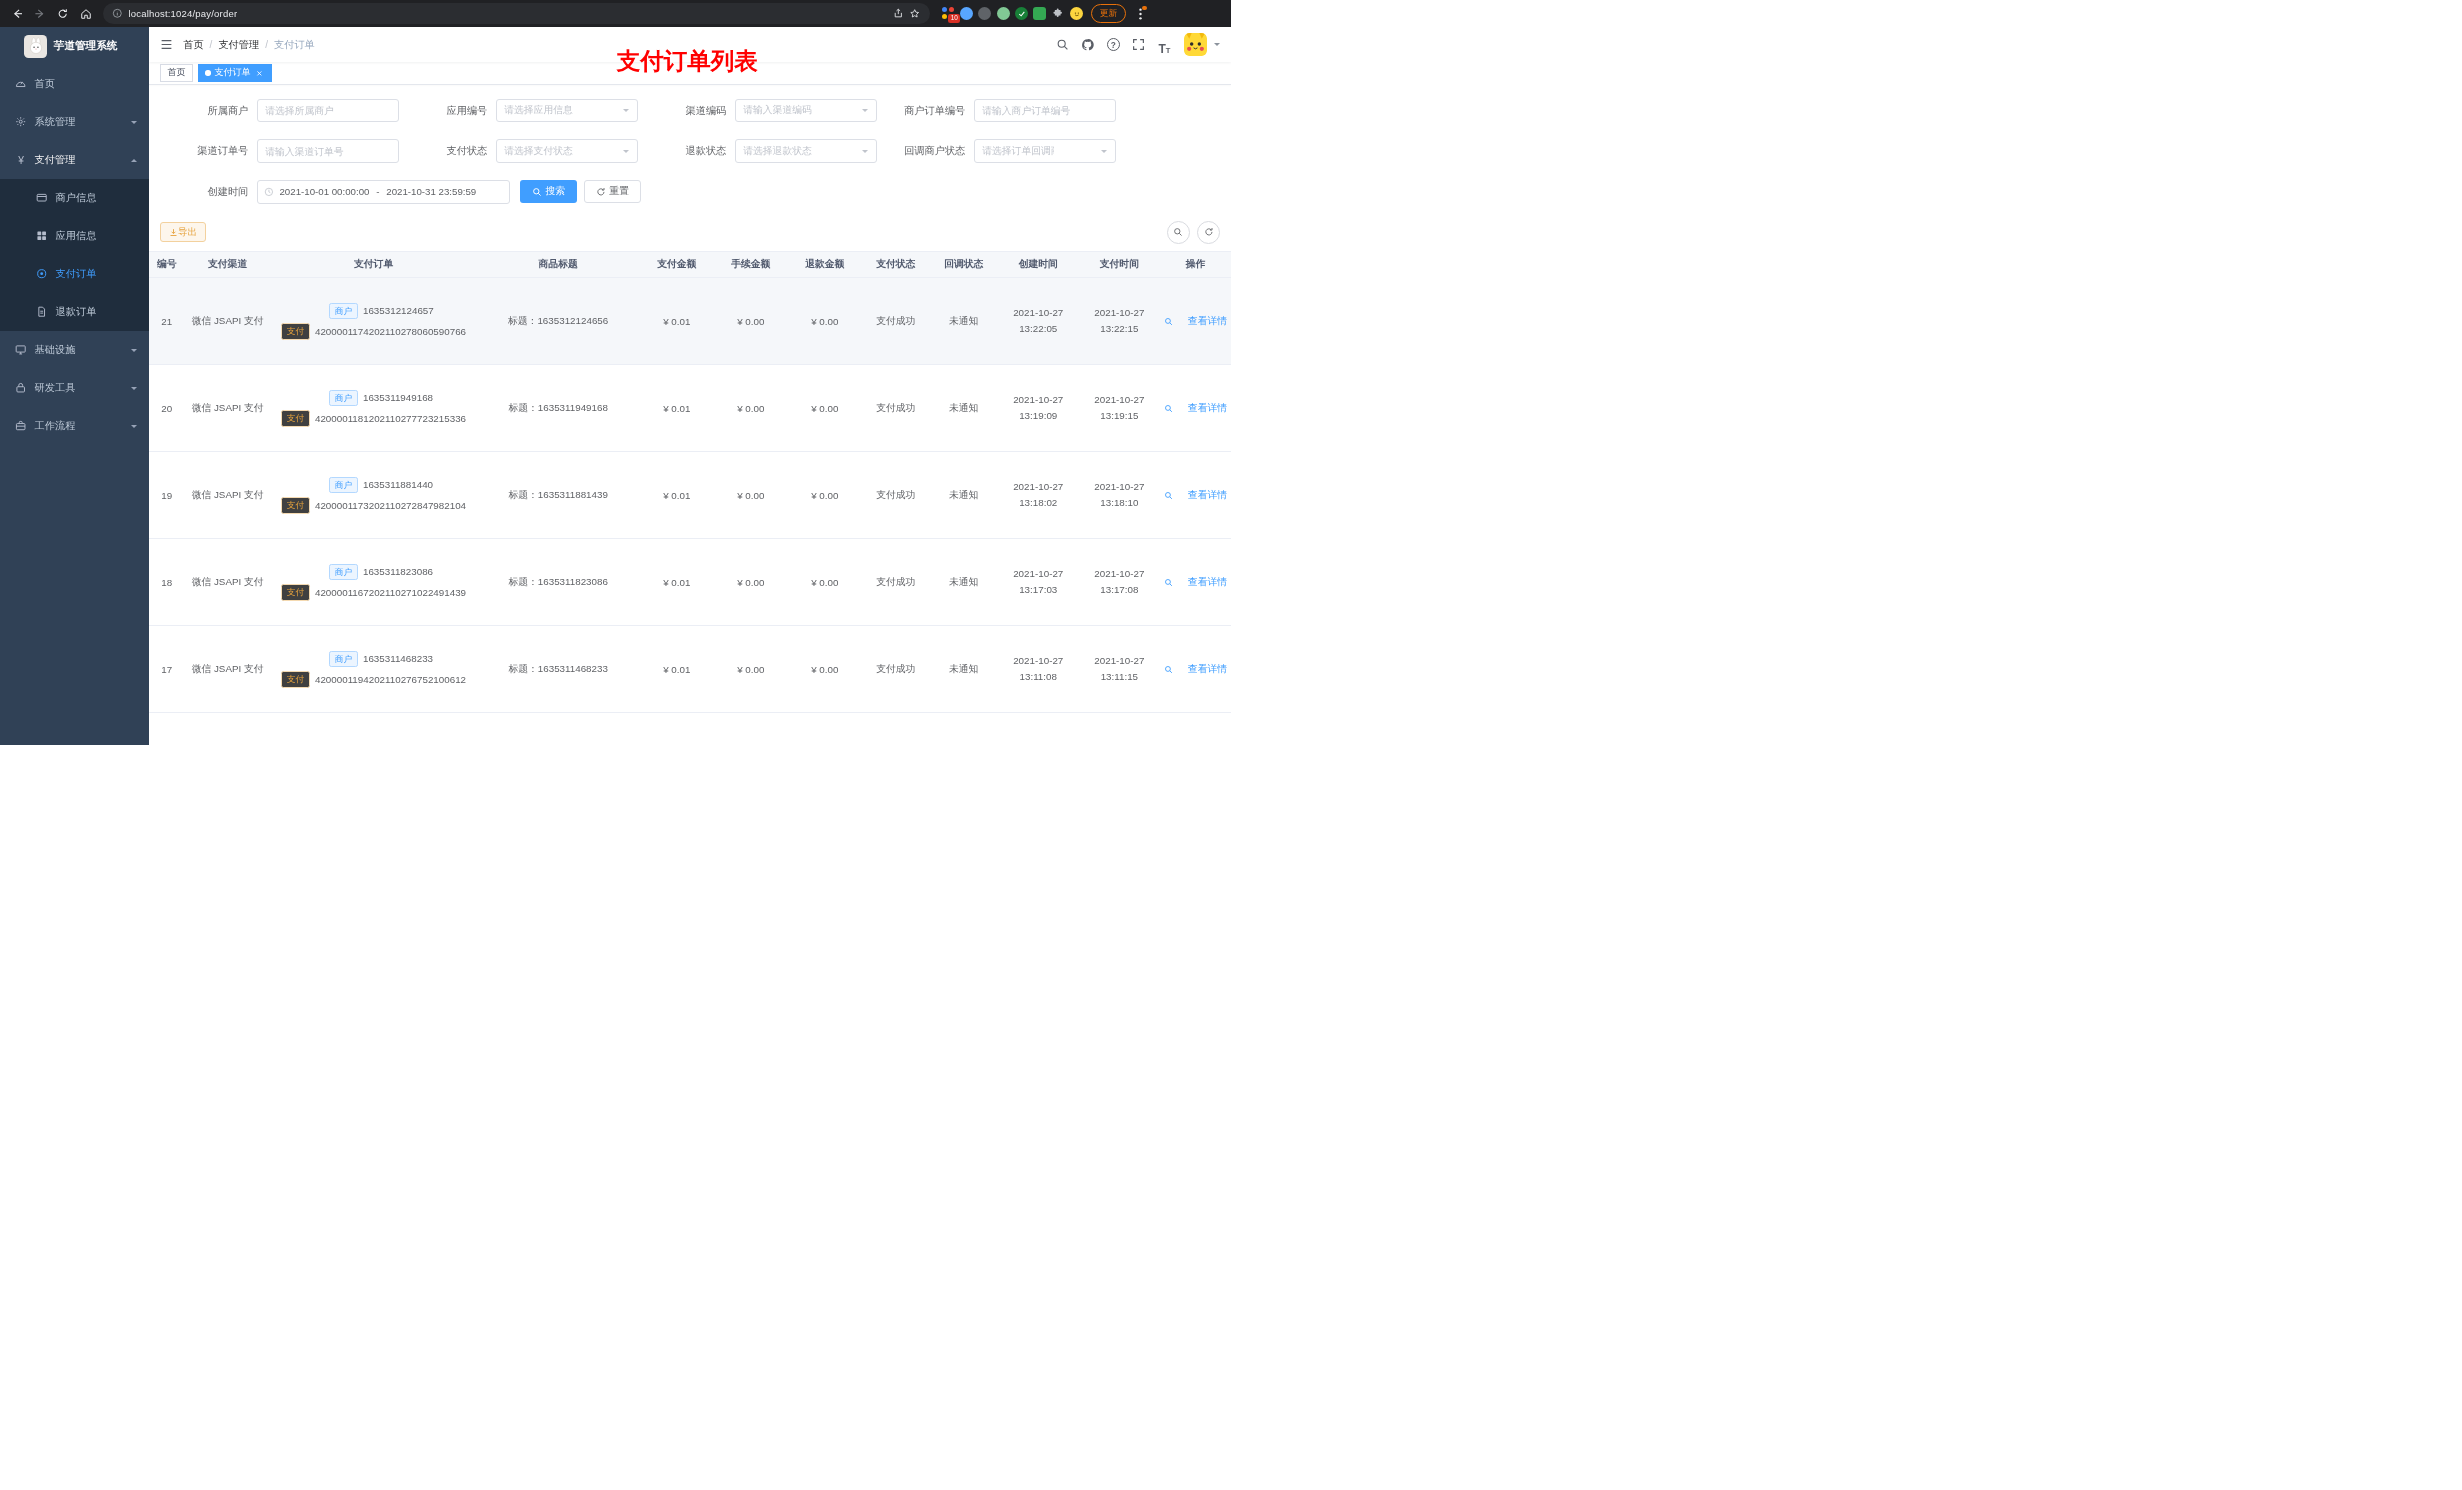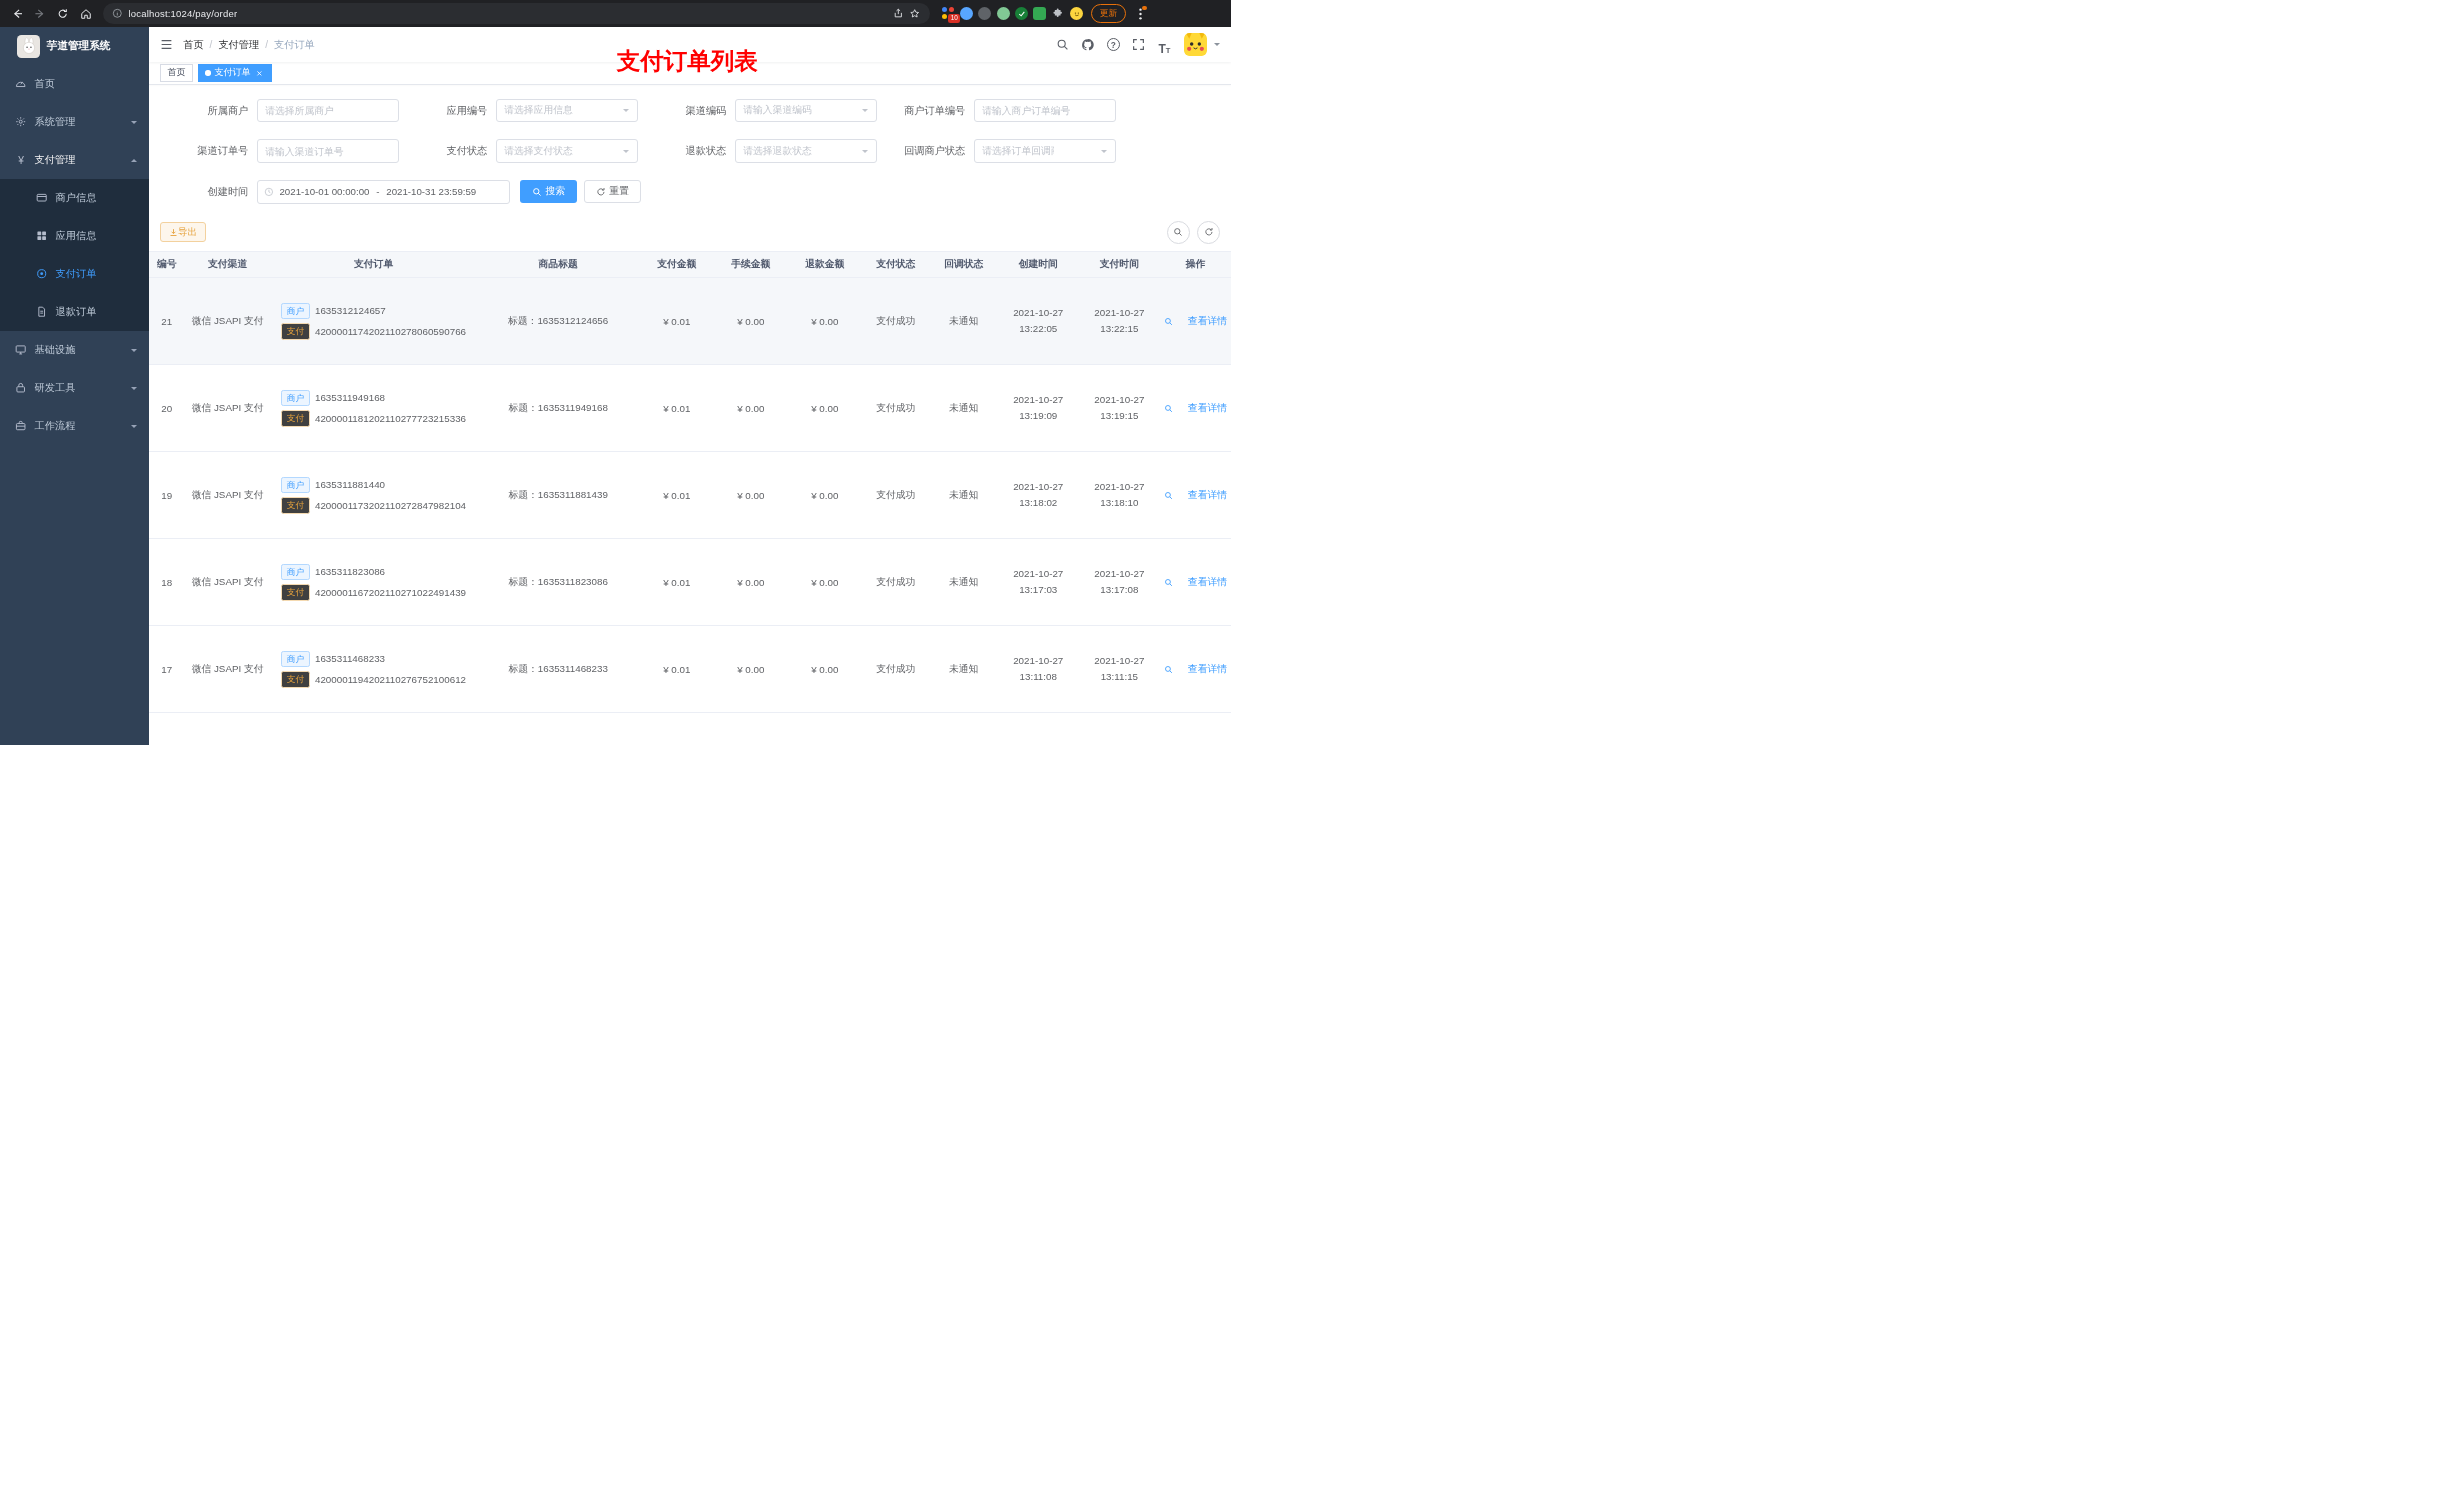--- a/index.html
+++ b/index.html
@@ -19,21 +19,21 @@
   .dotgrid { background:transparent; display:grid; grid-template-columns:5.3px 5.3px; grid-template-rows:5.3px 5.3px; gap:1.5px; border-radius:0; }
   .dotgrid i { border-radius:50%; display:block; }
   .smiley { background:#fcd53f; display:flex; align-items:center; justify-content:center; }
   .update-chip { border:1.1px solid #e8710a; color:#e8710a; font-size:8.7px; border-radius:9.8px; padding:2.3px 7.6px; margin:0 3px; white-space:nowrap; cursor:pointer; }
   .kebab { position:relative; width:13.6px; height:16.7px; display:flex; align-items:center; justify-content:center; color:#e8eaed; cursor:pointer; }
   .kebab .odot { position:absolute; top:0.8px; right:0.8px; width:4.5px; height:4.5px; border-radius:50%; background:#e8710a; }
 
   
   .app { flex:1; display:flex; min-height:0; }
   .sidebar { width:149px; flex:0 0 149px; background:#304156; color:#bfcbd9; overflow:hidden; }
-  .logo-row { height:38px; display:flex; align-items:center; gap:6.8px; padding-left:17px; cursor:pointer; }
+  .logo-row { height:38px; display:flex; align-items:center; gap:6.8px; padding-left:24px; cursor:pointer; }
   .logo-img { width:23px; height:23px; border-radius:4.5px; background:#e9e6e2; display:flex; align-items:center; justify-content:center; overflow:hidden; }
   .logo-title { color:#fff; font-size:10.6px; font-weight:bold; white-space:nowrap; }
   .menu-item { height:38px; display:flex; align-items:center; gap:7.6px; padding:0 12px 0 15px; font-size:10.2px; cursor:pointer; white-space:nowrap; }
   .menu-item .mi { width:12px; display:flex; justify-content:center; color:#b4bccc; flex:0 0 12px; }
   .menu-item .mlabel { flex:1; }
   .menu-item.open { color:#f4f4f5; }
   .arrow { width:0; height:0; border-left:3.4px solid transparent; border-right:3.4px solid transparent; border-top:3.8px solid #97a3b7; }
   .arrow.up { transform:rotate(180deg); }
   .submenu { background:#1f2d3d; }
   .submenu .menu-item { padding-left:36px; height:38px; font-size:10.2px; }
@@ -91,21 +91,21 @@
 
   
   .table-wrap { width:100%; }
   table { width:100%; border-collapse:collapse; table-layout:fixed; font-size:9.8px; color:#606266; }
   thead th { background:#f5f7fa; color:#515a6e; font-weight:bold; font-size:9.8px; height:26px; text-align:center; border-bottom:0.8px solid #ebeef5; border-top:0.8px solid #ebeef5; padding:0 3px; white-space:nowrap; overflow:hidden; }
   tbody td { height:87px; border-bottom:0.8px solid #ebeef5; text-align:center; vertical-align:middle; padding:0 3px; overflow:hidden; }
   tr.hovered td { background:#f5f7fa; }
   .c-order { text-align:left; }
   .order-line { display:flex; align-items:center; gap:5.3px; margin:3.8px 0 3.8px 7.6px; white-space:nowrap; }
   .chip { font-size:8.7px; line-height:1; padding:3px 4.5px; border-radius:2.3px; border:0.8px solid; flex:0 0 auto; }
-  .chip-m { color:#409eff; background:#ecf5ff; border-color:#b3d8ff; }
+  .chip-m { color:#409eff; background:#ecf5ff; border-color:#b3d8ff;margin-left:48px; }
   .chip-p { color:#e6a23c; background:#404040; border-color:#f5dab1;text-align:right; }
   .t-wrap { line-height:1.6; }
   .link { color:#409eff; display:inline-flex; align-items:center; gap:15px; cursor:pointer; white-space:nowrap; }
   svg { display:block; }
 </style>
 </head>
 <body>
 
 <div class="screen">
 

